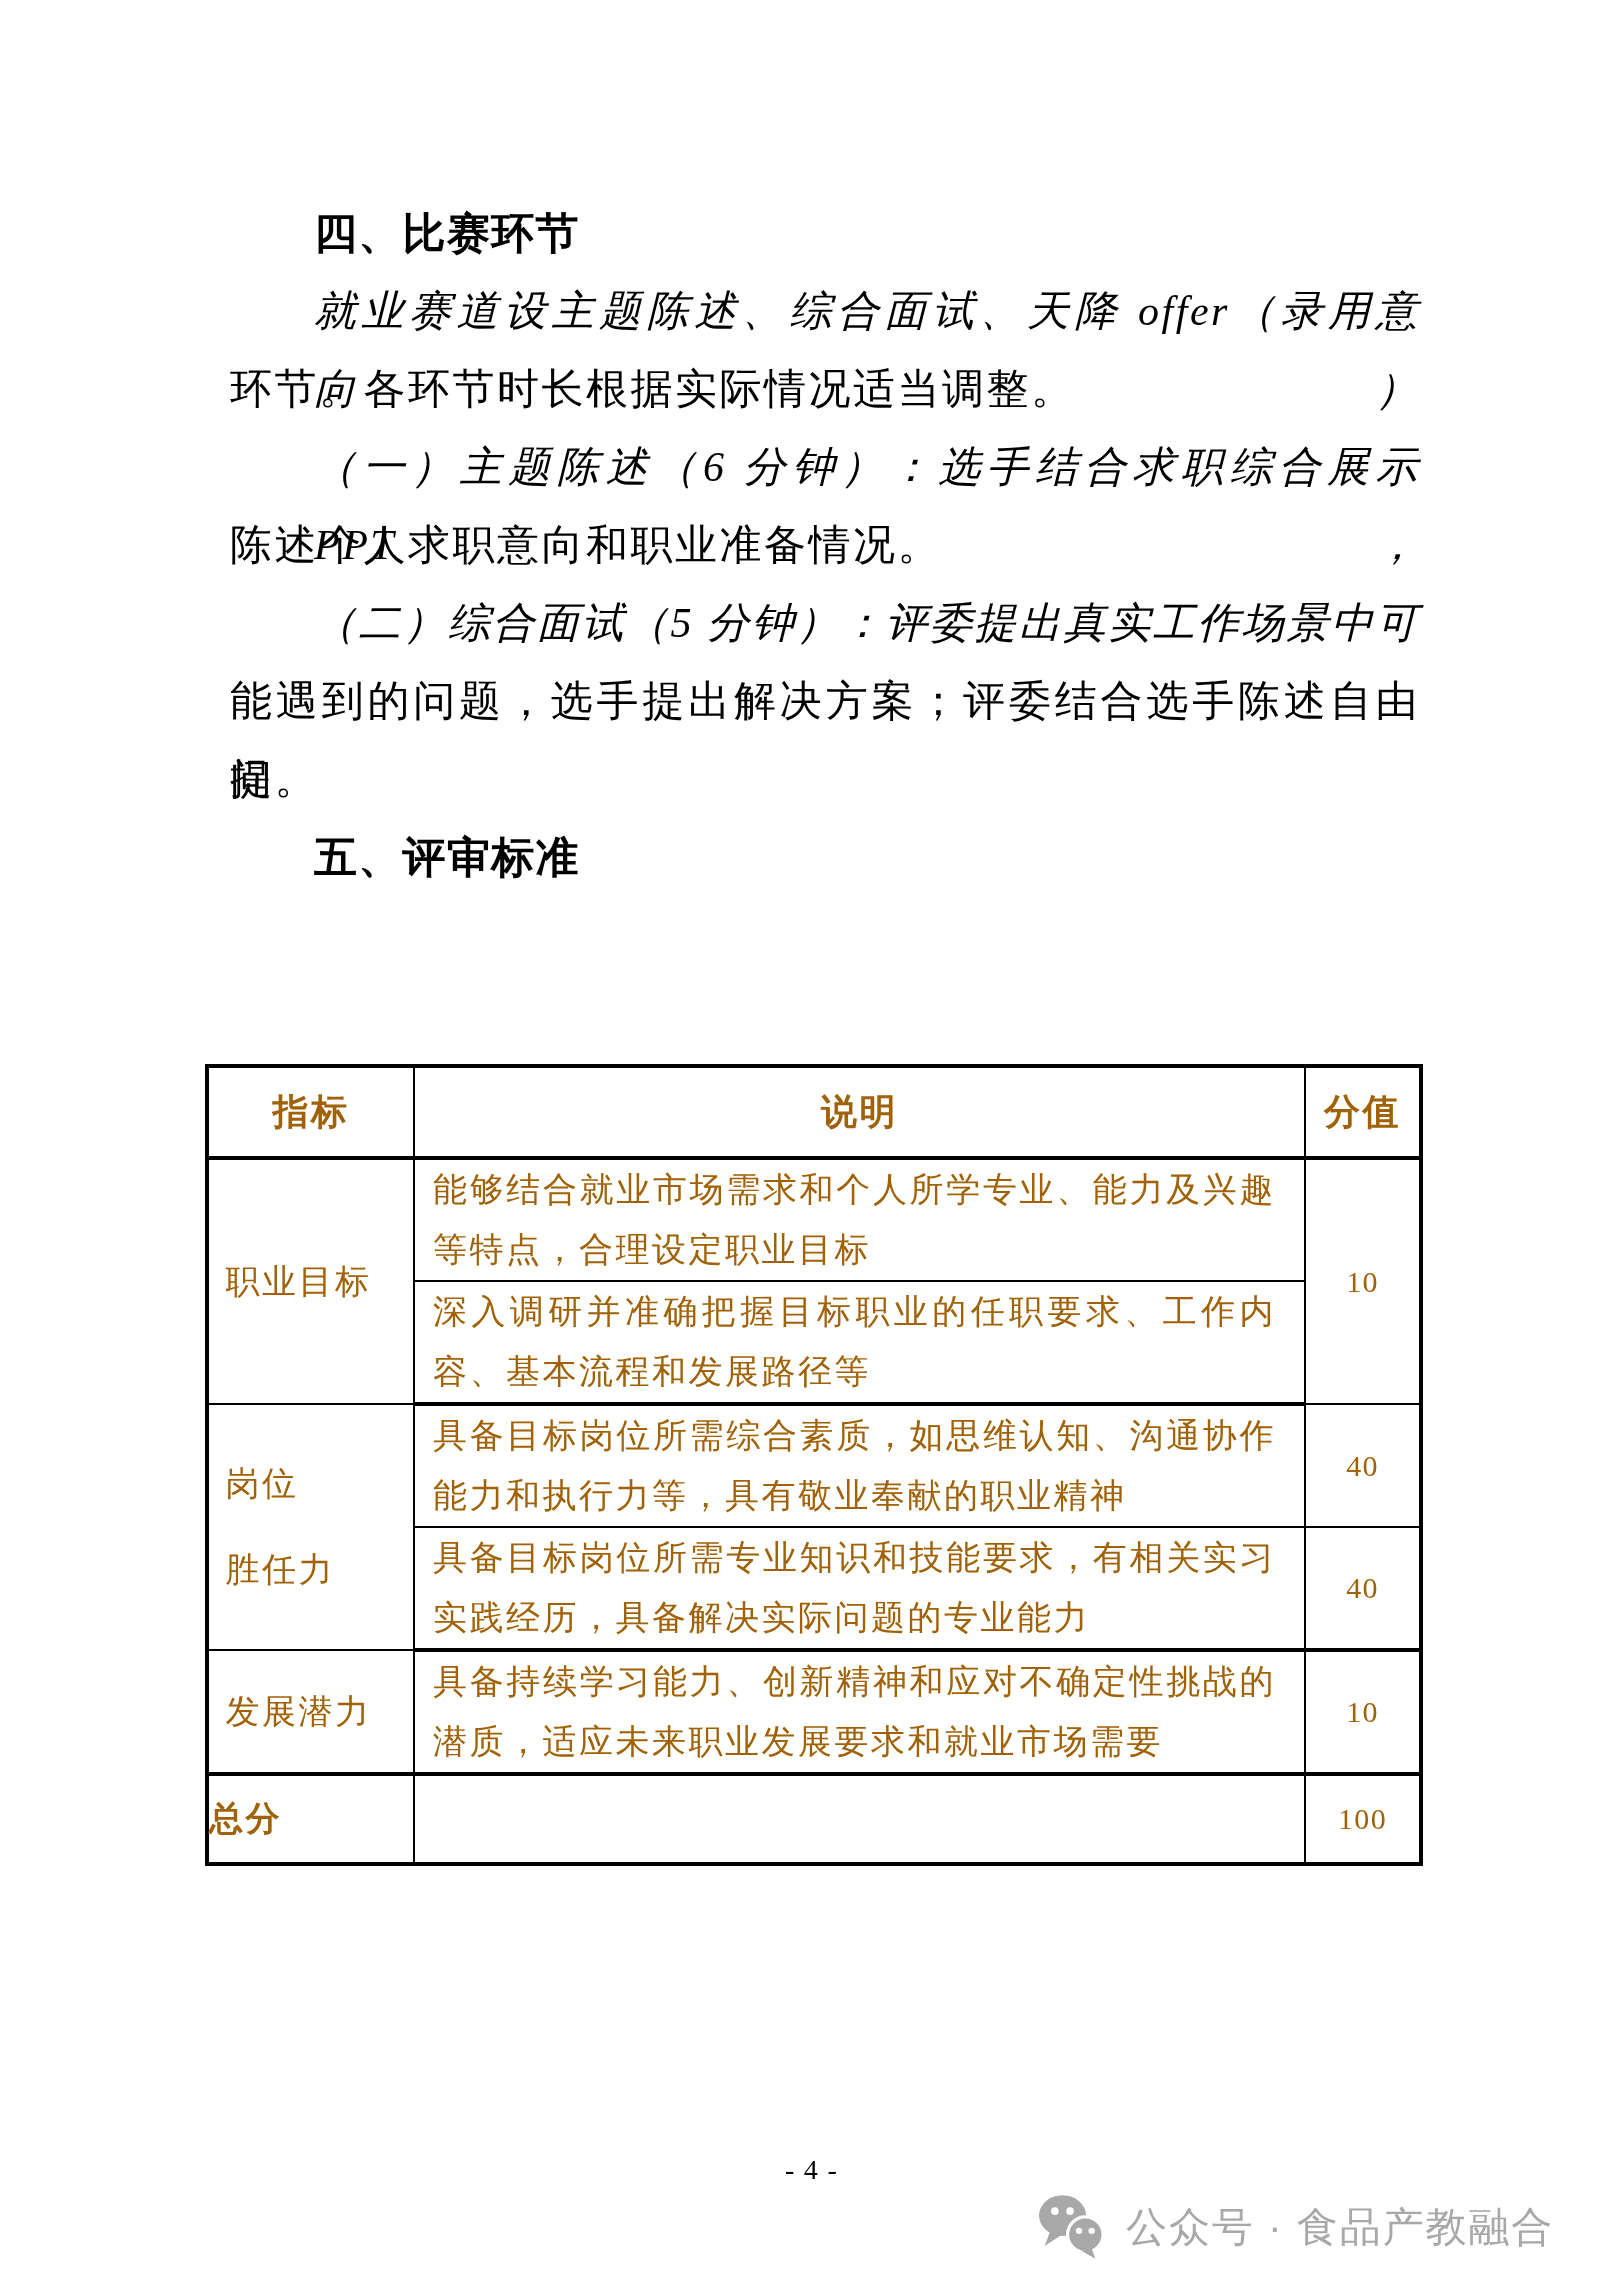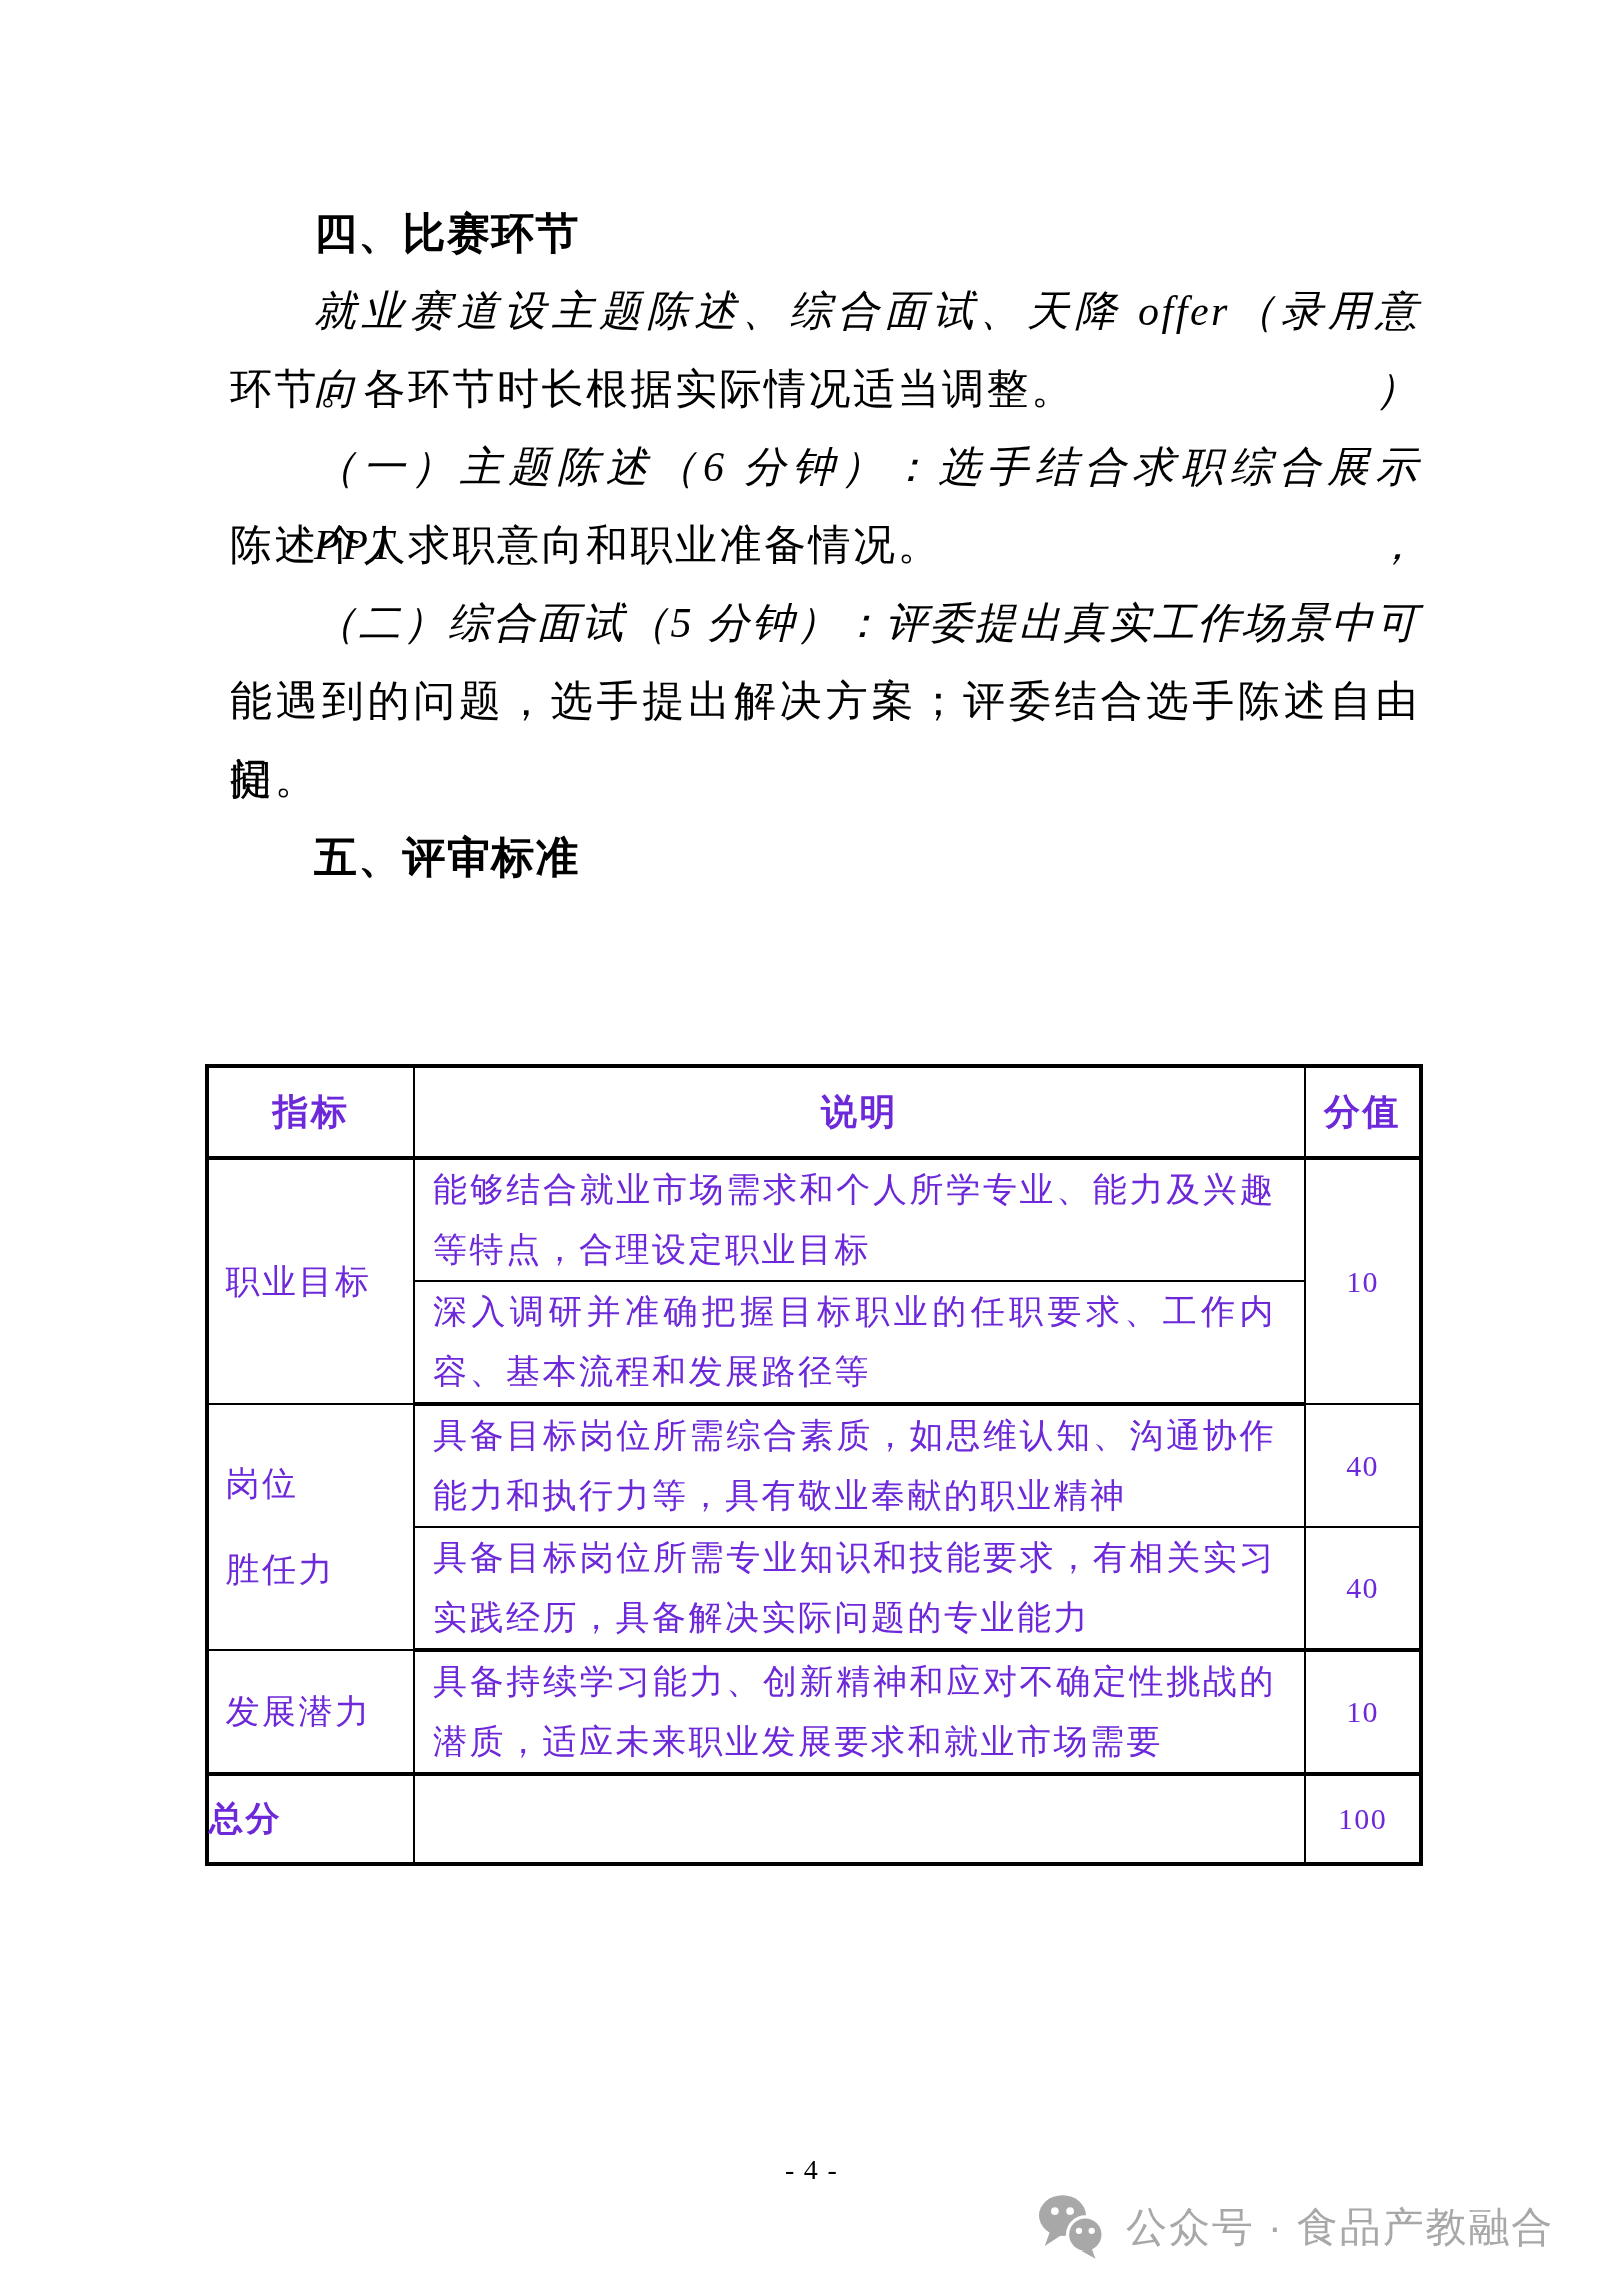--- a/index.html
+++ b/index.html
@@ -33,21 +33,21 @@
   .line.indent.just{text-indent:0;}
   
   .score-table{
     position:absolute;
     left:205px;top:1064px;
     width:1214px;
     border-collapse:collapse;
     table-layout:fixed;
     font-size:34px;
     letter-spacing:2.5px;
-    color:#6d28d9;
+    color:#a16207;
   }
   .score-table td,.score-table th{
     border:2.5px solid #000;
     padding:0;
     vertical-align:middle;
     font-weight:normal;
   }
   .score-table{border:4.4px solid #000;}
   .score-table tr.hdr th{border-bottom:4.4px solid #000;height:88px;}
   .score-table tr.major td{border-bottom:4.4px solid #000;font-family:Liberation Serif, serif;}

